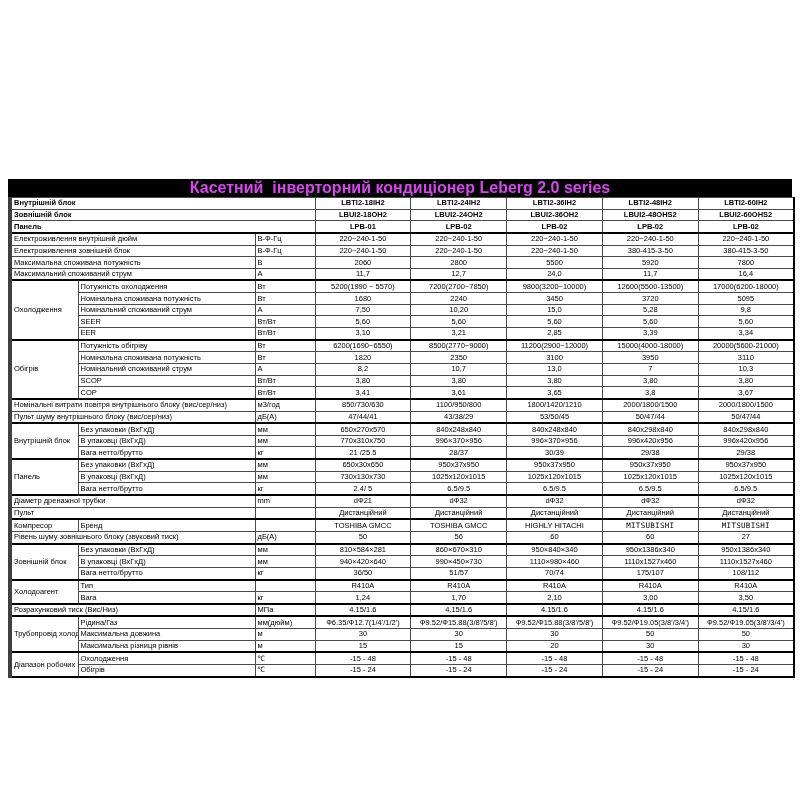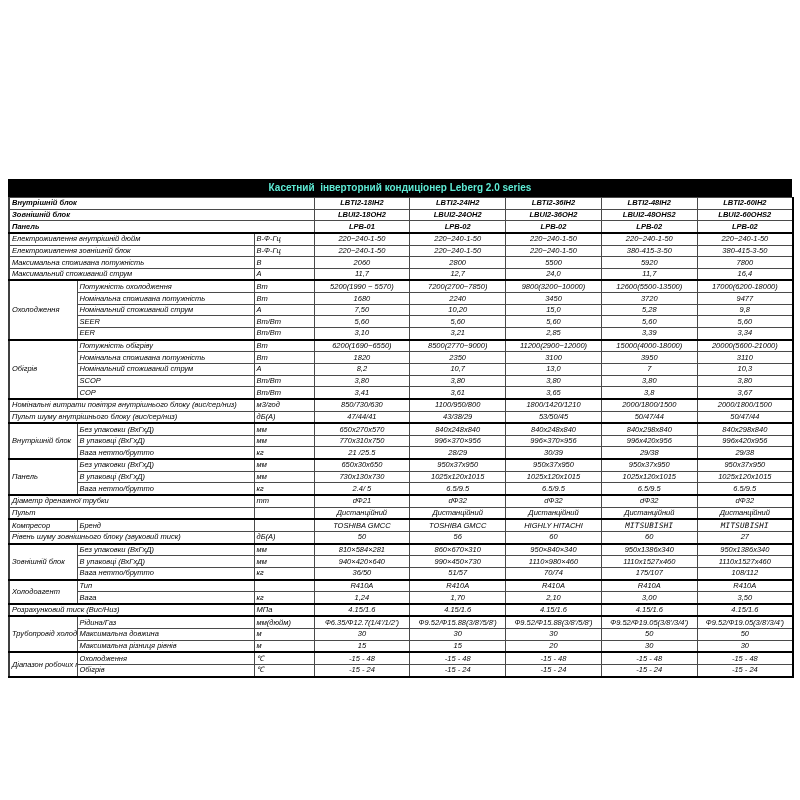--- a/index.html
+++ b/index.html
@@ -1,22 +1,22 @@
 <!DOCTYPE html>
 <html><head>
 <meta charset="utf-8">
 <style>
   html,body{margin:0;padding:0;background:#fff;}
   .canvas{position:relative;width:800px;height:800px;background:#fff;overflow:hidden;
           font-family:"Liberation Sans",sans-serif;color:#000;}
   .spec-wrap{position:absolute;left:8px;top:179px;width:784px;}
-  .title-bar{background:#000;color:#5eead4;height:18px;line-height:18px;text-align:center;
-             font-size:10px;font-weight:bold;white-space:pre;overflow:hidden;}
+  .title-bar{background:#000;color:#d946ef;height:18px;line-height:18px;text-align:center;
+             font-size:16px;font-weight:bold;white-space:pre;overflow:hidden;}
   table.spec{border-collapse:collapse;table-layout:fixed;width:784px;
-             border-left:2px solid #404040;border-right:2px solid #000;border-bottom:2px solid #000;font-style:italic;}
+             border-left:4px solid #404040;border-right:2px solid #000;border-bottom:2px solid #000;}
   table.spec td{border:1px solid #4a4a4a;height:10.65px;padding:0 2px;font-size:7.5px;
                 line-height:1.05;overflow:hidden;white-space:nowrap;vertical-align:middle;}
   td.group-cell{white-space:normal;vertical-align:middle;padding-left:3px;}
   td.label-cell{padding-left:3px;}
   td.unit-cell{padding-left:3px;}
   td.val-cell{text-align:center;}
   tr.bold td{font-weight:bold;}
   tr.thick td{border-top:2px solid #000;}
   td.mono{font-family:"DejaVu Sans Mono",monospace;font-size:8px;letter-spacing:0.3px;}
 </style>
@@ -108,21 +108,21 @@
             <td class="val-cell">12600(5500-13500)</td>
             <td class="val-cell">17000(6200-18000)</td>
           </tr>
           <tr>
             <td class="label-cell">Номінальна споживана потужність</td>
             <td class="unit-cell">Вт</td>
             <td class="val-cell">1680</td>
             <td class="val-cell">2240</td>
             <td class="val-cell">3450</td>
             <td class="val-cell">3720</td>
-            <td class="val-cell">9477</td>
+            <td class="val-cell">5095</td>
           </tr>
           <tr>
             <td class="label-cell">Номінальний споживаний струм</td>
             <td class="unit-cell">А</td>
             <td class="val-cell">7,50</td>
             <td class="val-cell">10,20</td>
             <td class="val-cell">15,0</td>
             <td class="val-cell">5,28</td>
             <td class="val-cell">9,8</td>
           </tr>
@@ -224,21 +224,21 @@
             <td class="val-cell">770x310x750</td>
             <td class="val-cell">996×370×956</td>
             <td class="val-cell">996×370×956</td>
             <td class="val-cell">996x420x956</td>
             <td class="val-cell">996x420x956</td>
           </tr>
           <tr>
             <td class="label-cell">Вага нетто/брутто</td>
             <td class="unit-cell">кг</td>
             <td class="val-cell">21 /25.5</td>
-            <td class="val-cell">28/29</td>
+            <td class="val-cell">28/37</td>
             <td class="val-cell">30/39</td>
             <td class="val-cell">29/38</td>
             <td class="val-cell">29/38</td>
           </tr>
           <tr class="thick">
             <td class="group-cell" rowspan="3">Панель</td>
             <td class="label-cell">Без упаковки (ВхГхД)</td>
             <td class="unit-cell">мм</td>
             <td class="val-cell">650x30x650</td>
             <td class="val-cell">950x37x950</td>

